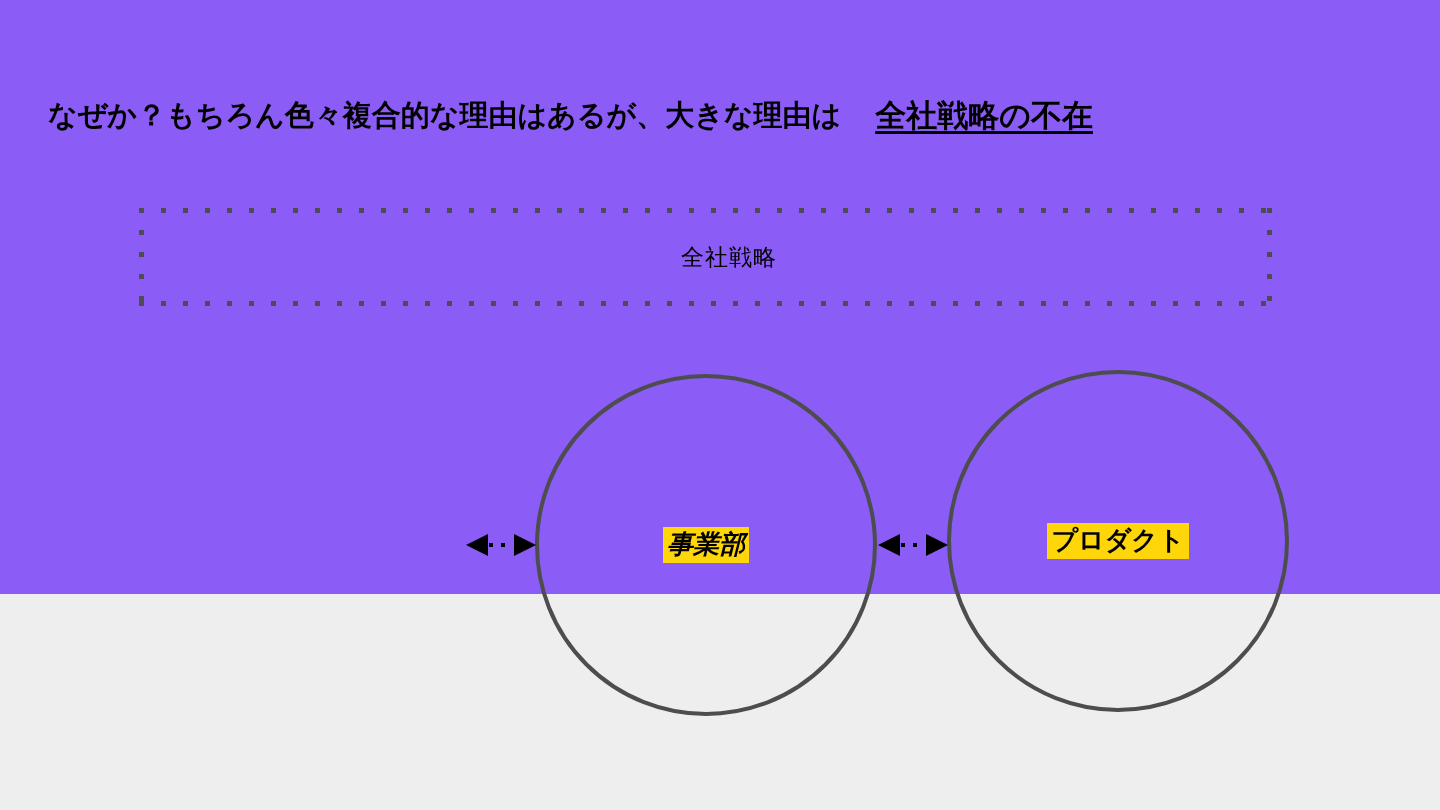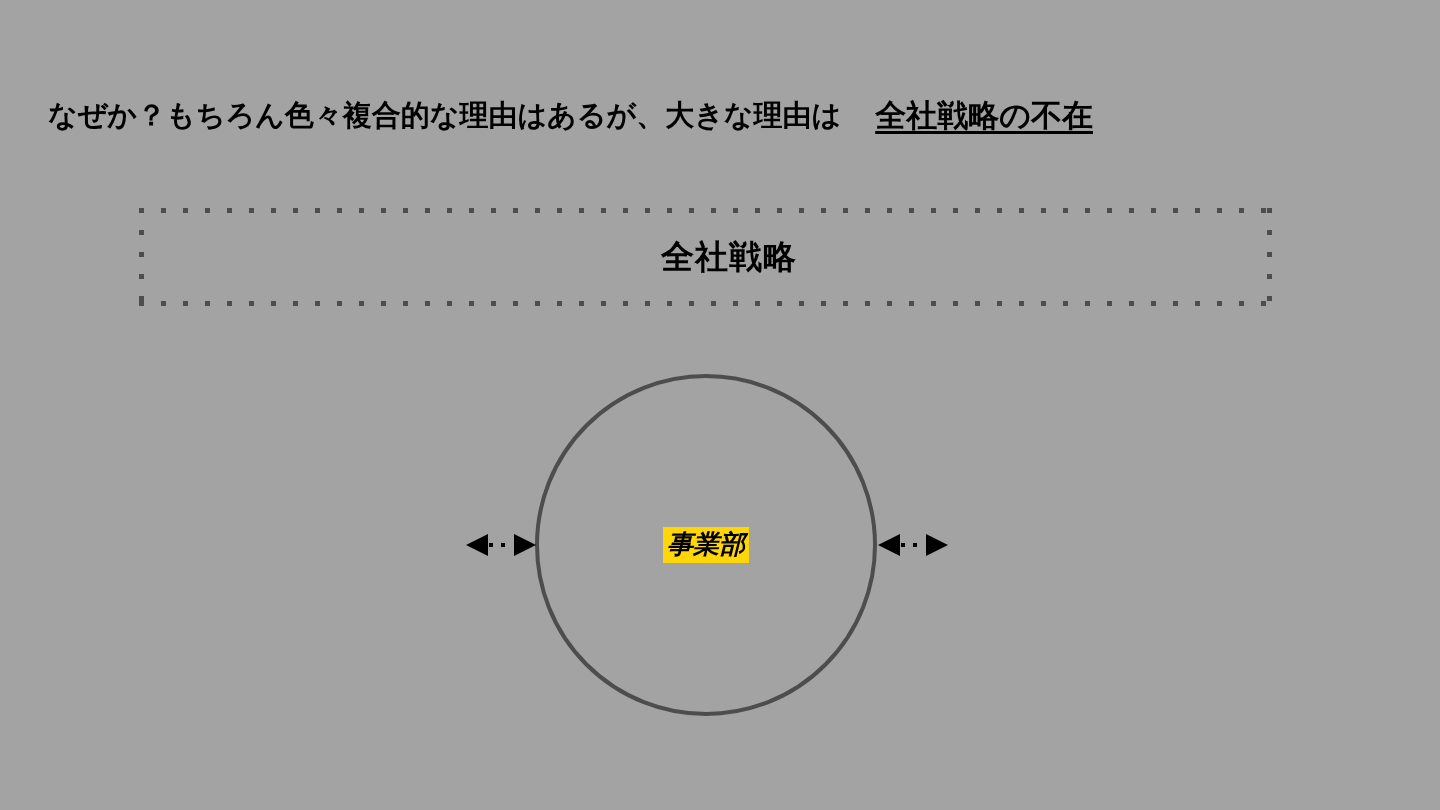--- a/index.html
+++ b/index.html
@@ -11,22 +11,22 @@
     height: 810px;
     background: #eeeeee;
     font-family: "DejaVu Sans", "Liberation Sans", sans-serif;
     overflow: hidden;
     position: relative;
   }
   #slide {
     position: absolute;
     left: 0; top: 0;
     width: 1440px;
-    height: 810px;
-    background: #a3a3a3;
+    height: 594px;
+    background: #8b5cf6;
   }
 
   
   #title-line {
     position: absolute;
     left: 48px;
     top: 92px;
     width: 1340px;
     height: 48px;
     display: flex;
@@ -69,22 +69,22 @@
       repeating-linear-gradient(to bottom, #4d4d4d 0 5px, rgba(0,0,0,0) 5px 22px),
       repeating-linear-gradient(to bottom, #4d4d4d 0 5px, rgba(0,0,0,0) 5px 22px);
     background-size: 100% 5px, 100% 5px, 5px 100%, 5px 100%;
     background-position: 0 0, 0 100%, 0 0, 100% 0;
     background-repeat: no-repeat;
     display: flex;
     align-items: center;
     justify-content: center;
   }
   #strategy-band-label {
-    font-size: 33px;
-    font-weight: bold;
+    font-size: 23px;
+    font-weight: normal;
     color: #000000;
     letter-spacing: 1px;
     margin-left: 47px;
   }
 
   
   .circle-node {
     position: absolute;
     width: 342px;
     height: 342px;
@@ -155,20 +155,23 @@
 
   <div id="strategy-band">
     <span id="strategy-band-label">全社戦略</span>
   </div>
 
 
   <div class="circle-node" id="circle-business">
     <span class="circle-label">事業部</span>
   </div>
 
+  <div class="circle-node" id="circle-product">
+    <span class="circle-label">プロダクト</span>
+  </div>
 
   <div class="connector" id="connector-left">
     <span class="arrowhead left"></span>
     <span class="connector-dots"></span>
     <span class="arrowhead right"></span>
   </div>
 
   <div class="connector" id="connector-right">
     <span class="arrowhead left"></span>
     <span class="connector-dots"></span>

